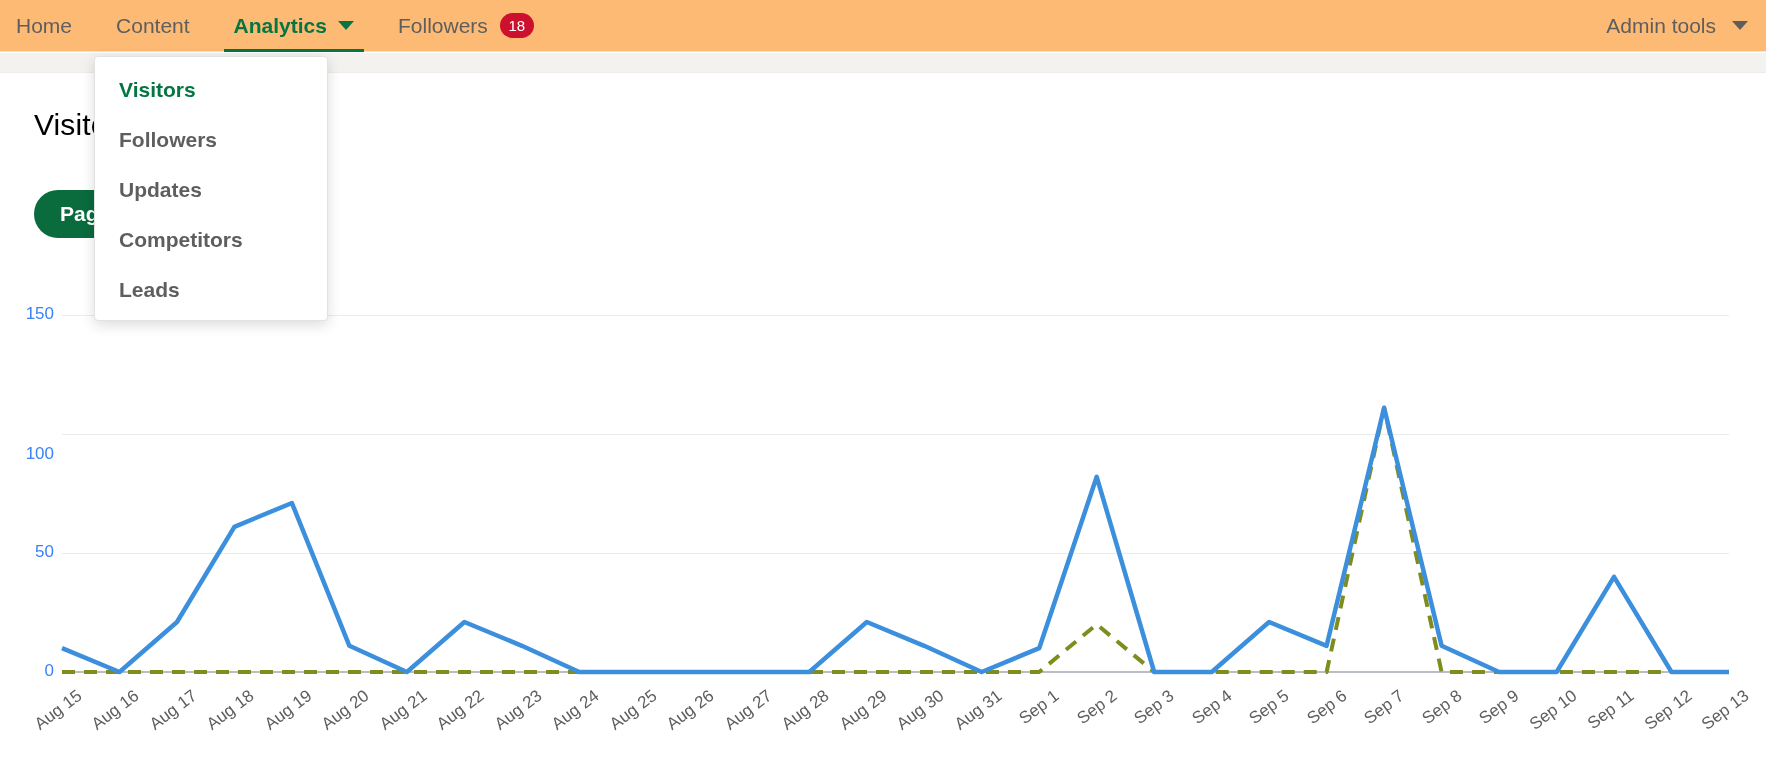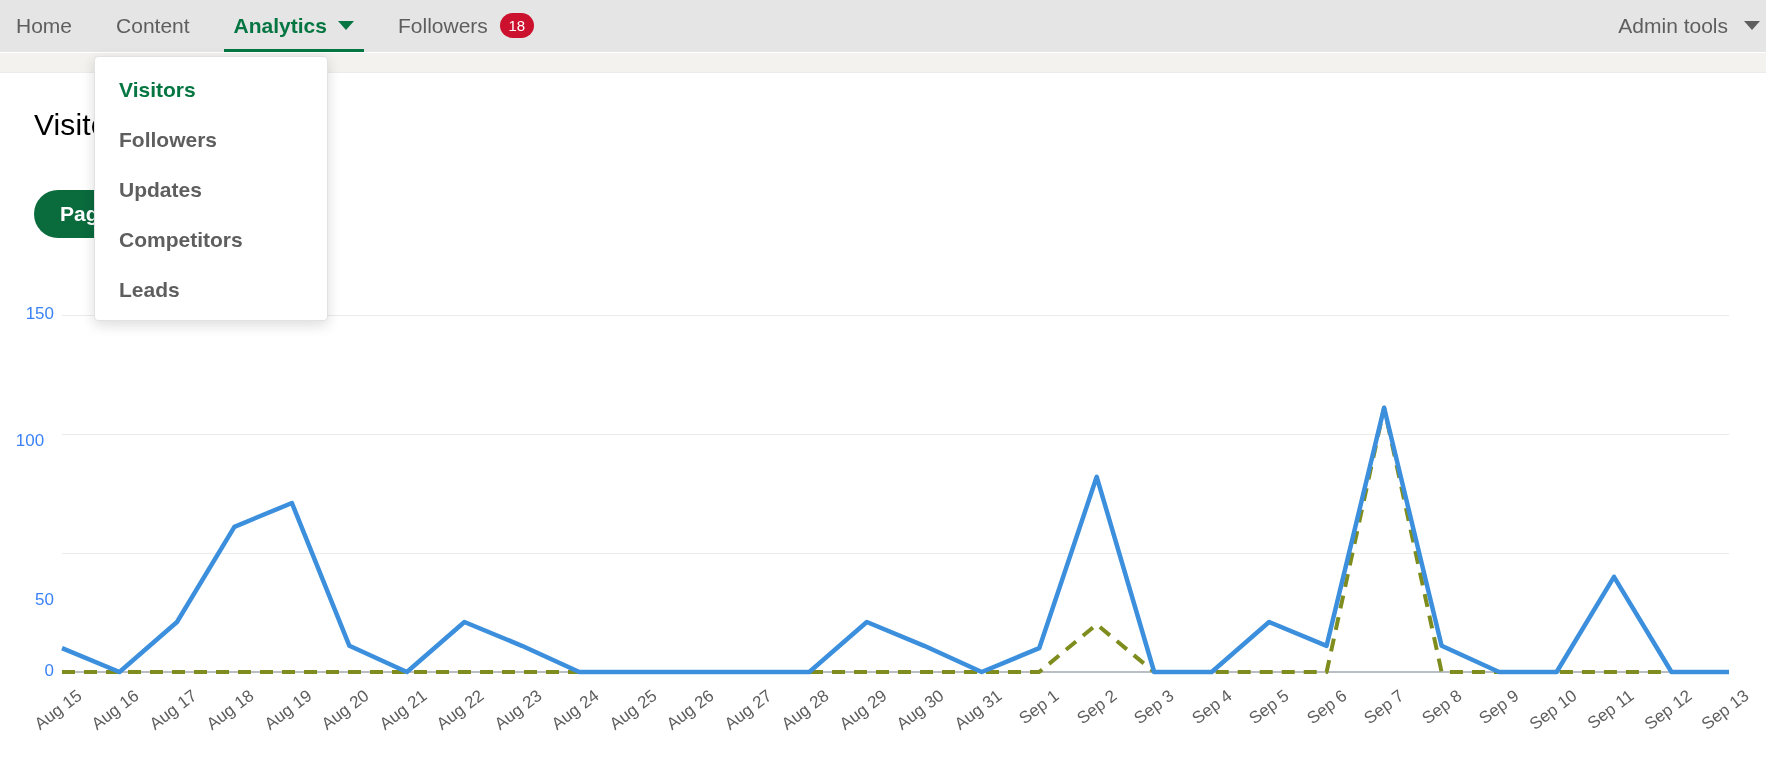--- a/index.html
+++ b/index.html
@@ -17,21 +17,21 @@
     height: 773px;
     background: #ffffff;
   }
 
   
   .topnav {
     position: absolute;
     left: 0; top: 0;
     width: 1766px;
     height: 52px;
-    background: #e5e5e5;
+    background: #fdba74;
     border-bottom: 1px solid #e6e6e6;
     display: flex;
     align-items: center;
   }
   .nav-left {
     display: flex;
     align-items: stretch;
     height: 52px;
   }
   .nav-item {
@@ -74,21 +74,21 @@
     background: #cb112d;
     color: #ffffff;
     font-size: 15px;
     font-weight: 400;
   }
   .nav-right {
     margin-left: auto;
     display: flex;
     align-items: center;
     height: 52px;
-    padding-right: 6px;
+    padding-right: 18px;
   }
   .admin-tools {
     display: flex;
     align-items: center;
     font-size: 21px;
     color: #5e5e5e;
     cursor: pointer;
     white-space: nowrap;
   }
   .admin-tools .caret { margin-left: 16px; }
@@ -268,23 +268,23 @@
   <div class="toolbar">
     <div class="pill-btn">Page</div>
     <div class="toolbar-divider"></div>
     <div class="outline-btn">All filters</div>
   </div>
 
   <div class="chart" id="chart-root">
       <div class="axisline" style="top: 671px;"></div>
       <div class="ytick" style="left: 6px; top: 661px;">0</div>
       <div class="gridline" style="top: 553px;"></div>
-      <div class="ytick" style="left: 6px; top: 542px; margin-top: 48px;">50</div>
+      <div class="ytick" style="left: 6px; top: 542px;">50</div>
       <div class="gridline" style="top: 434px;"></div>
-      <div class="ytick" style="left: 6px; top: 431px; text-align: center;">100</div>
+      <div class="ytick" style="left: 6px; top: 444px;">100</div>
       <div class="gridline" style="top: 315px;"></div>
       <div class="ytick" style="left: 6px; top: 304px;">150</div>
       <div class="xtick" style="left: 14px; top: 686px; width: 60px; text-align: right;">Aug 15</div>
       <div class="xtick" style="left: 71.4828px; top: 686px; width: 60px; text-align: right;">Aug 16</div>
       <div class="xtick" style="left: 128.966px; top: 686px; width: 60px; text-align: right;">Aug 17</div>
       <div class="xtick" style="left: 186.448px; top: 686px; width: 60px; text-align: right;">Aug 18</div>
       <div class="xtick" style="left: 243.931px; top: 686px; width: 60px; text-align: right;">Aug 19</div>
       <div class="xtick" style="left: 301.414px; top: 686px; width: 60px; text-align: right;">Aug 20</div>
       <div class="xtick" style="left: 358.897px; top: 686px; width: 60px; text-align: right;">Aug 21</div>
       <div class="xtick" style="left: 416.379px; top: 686px; width: 60px; text-align: right;">Aug 22</div>

